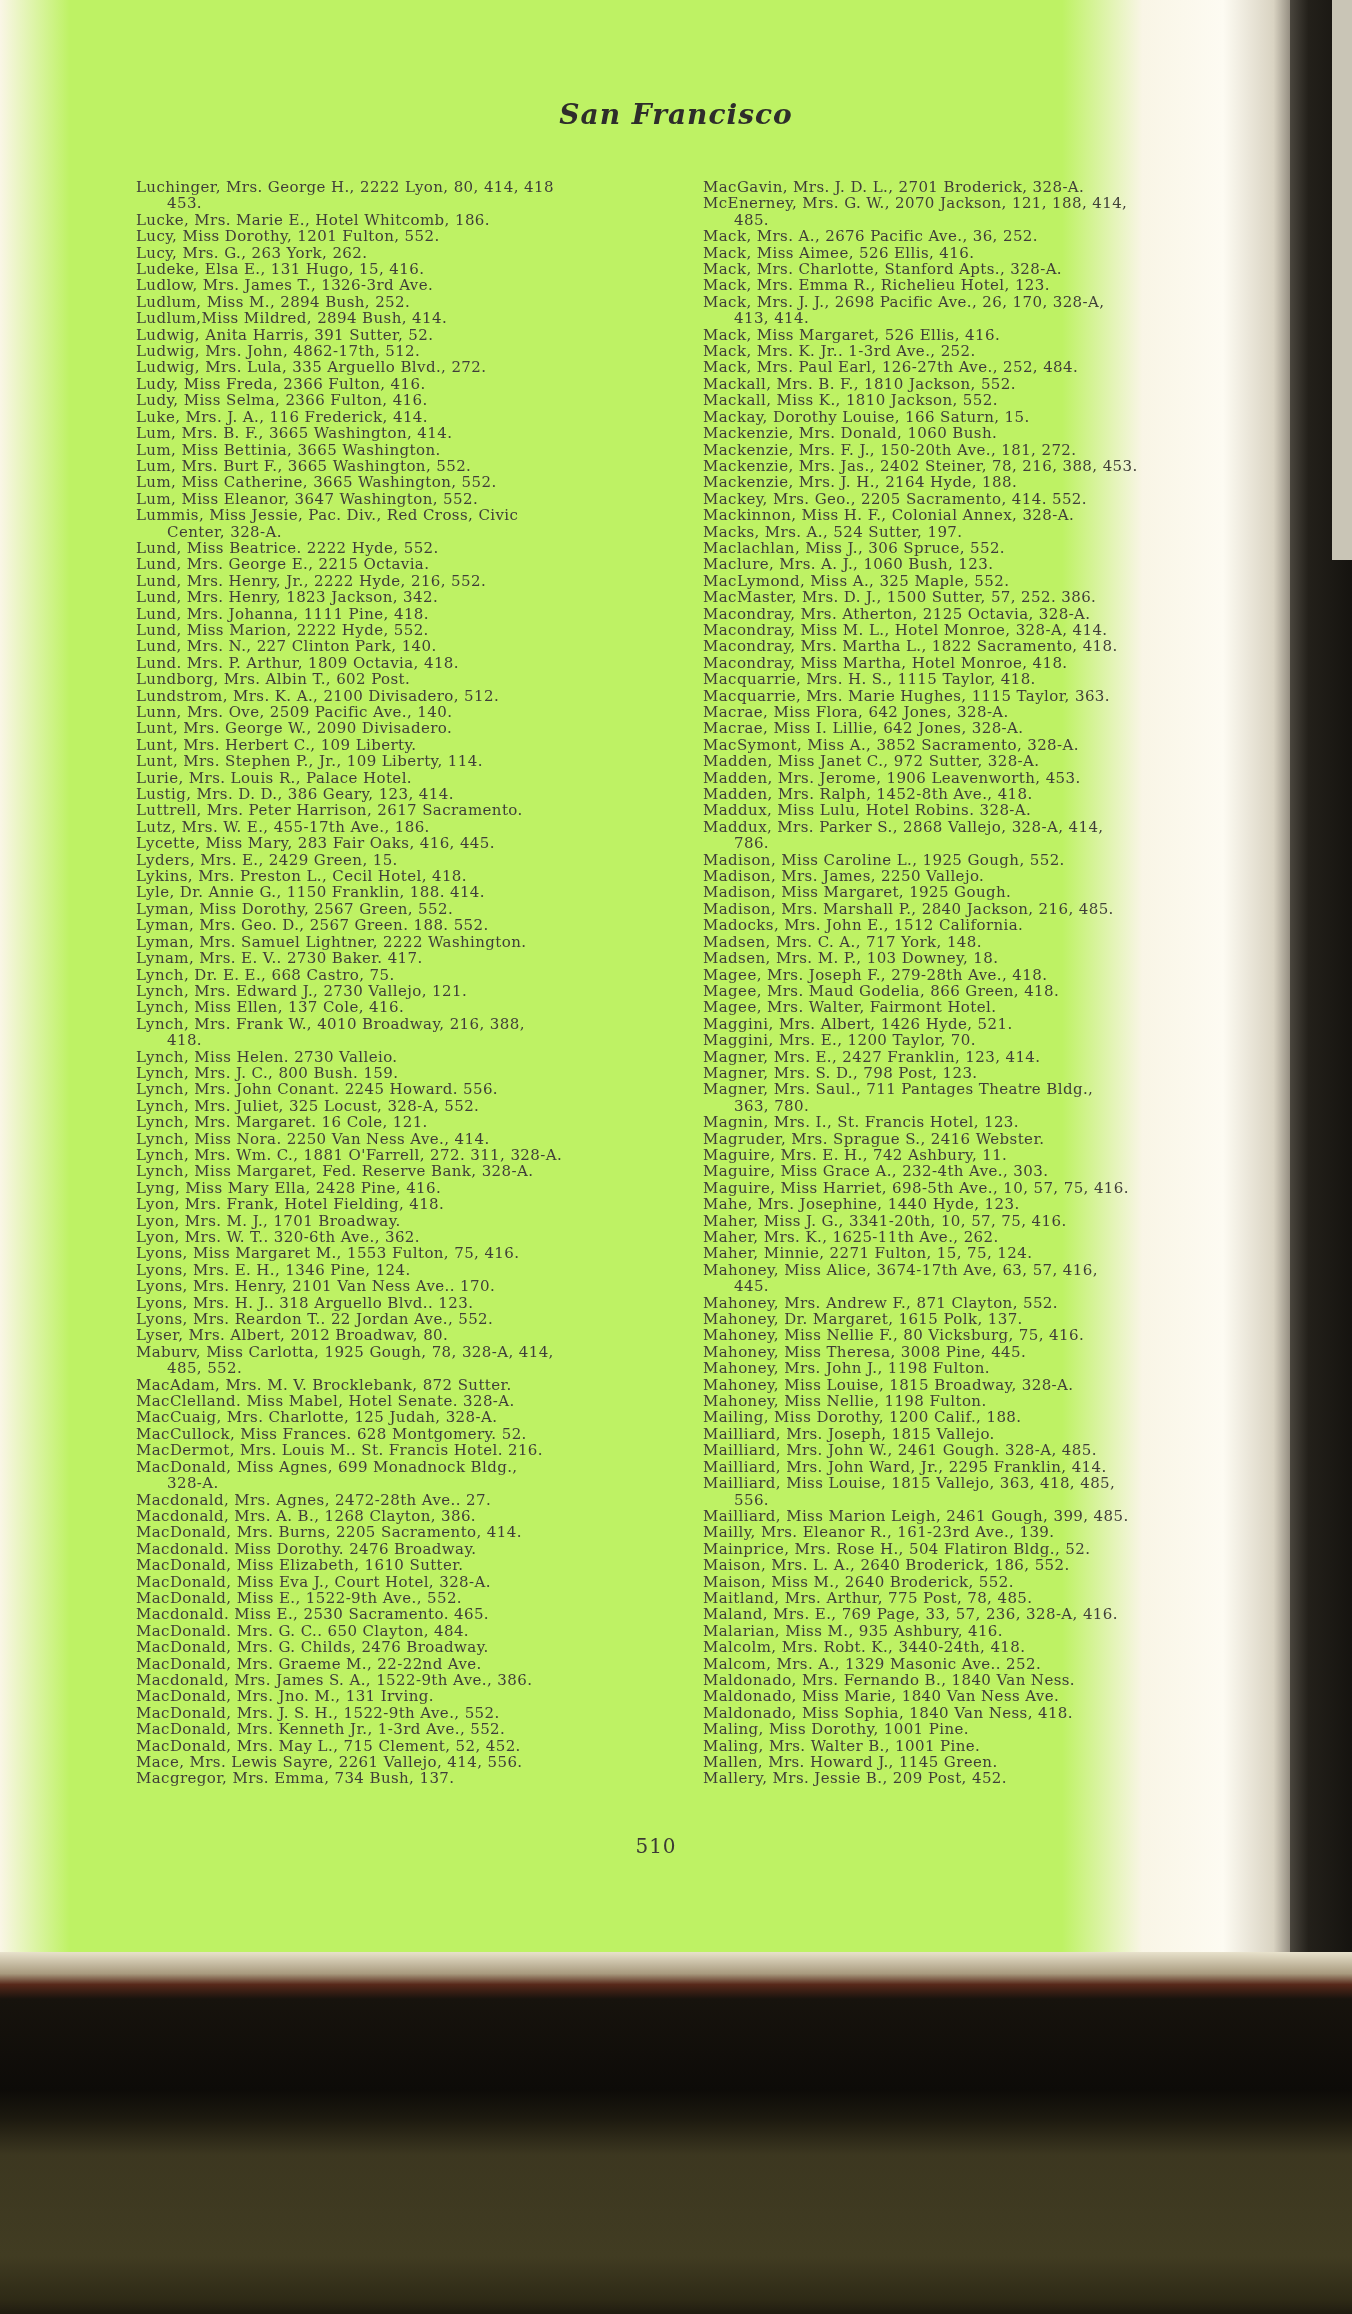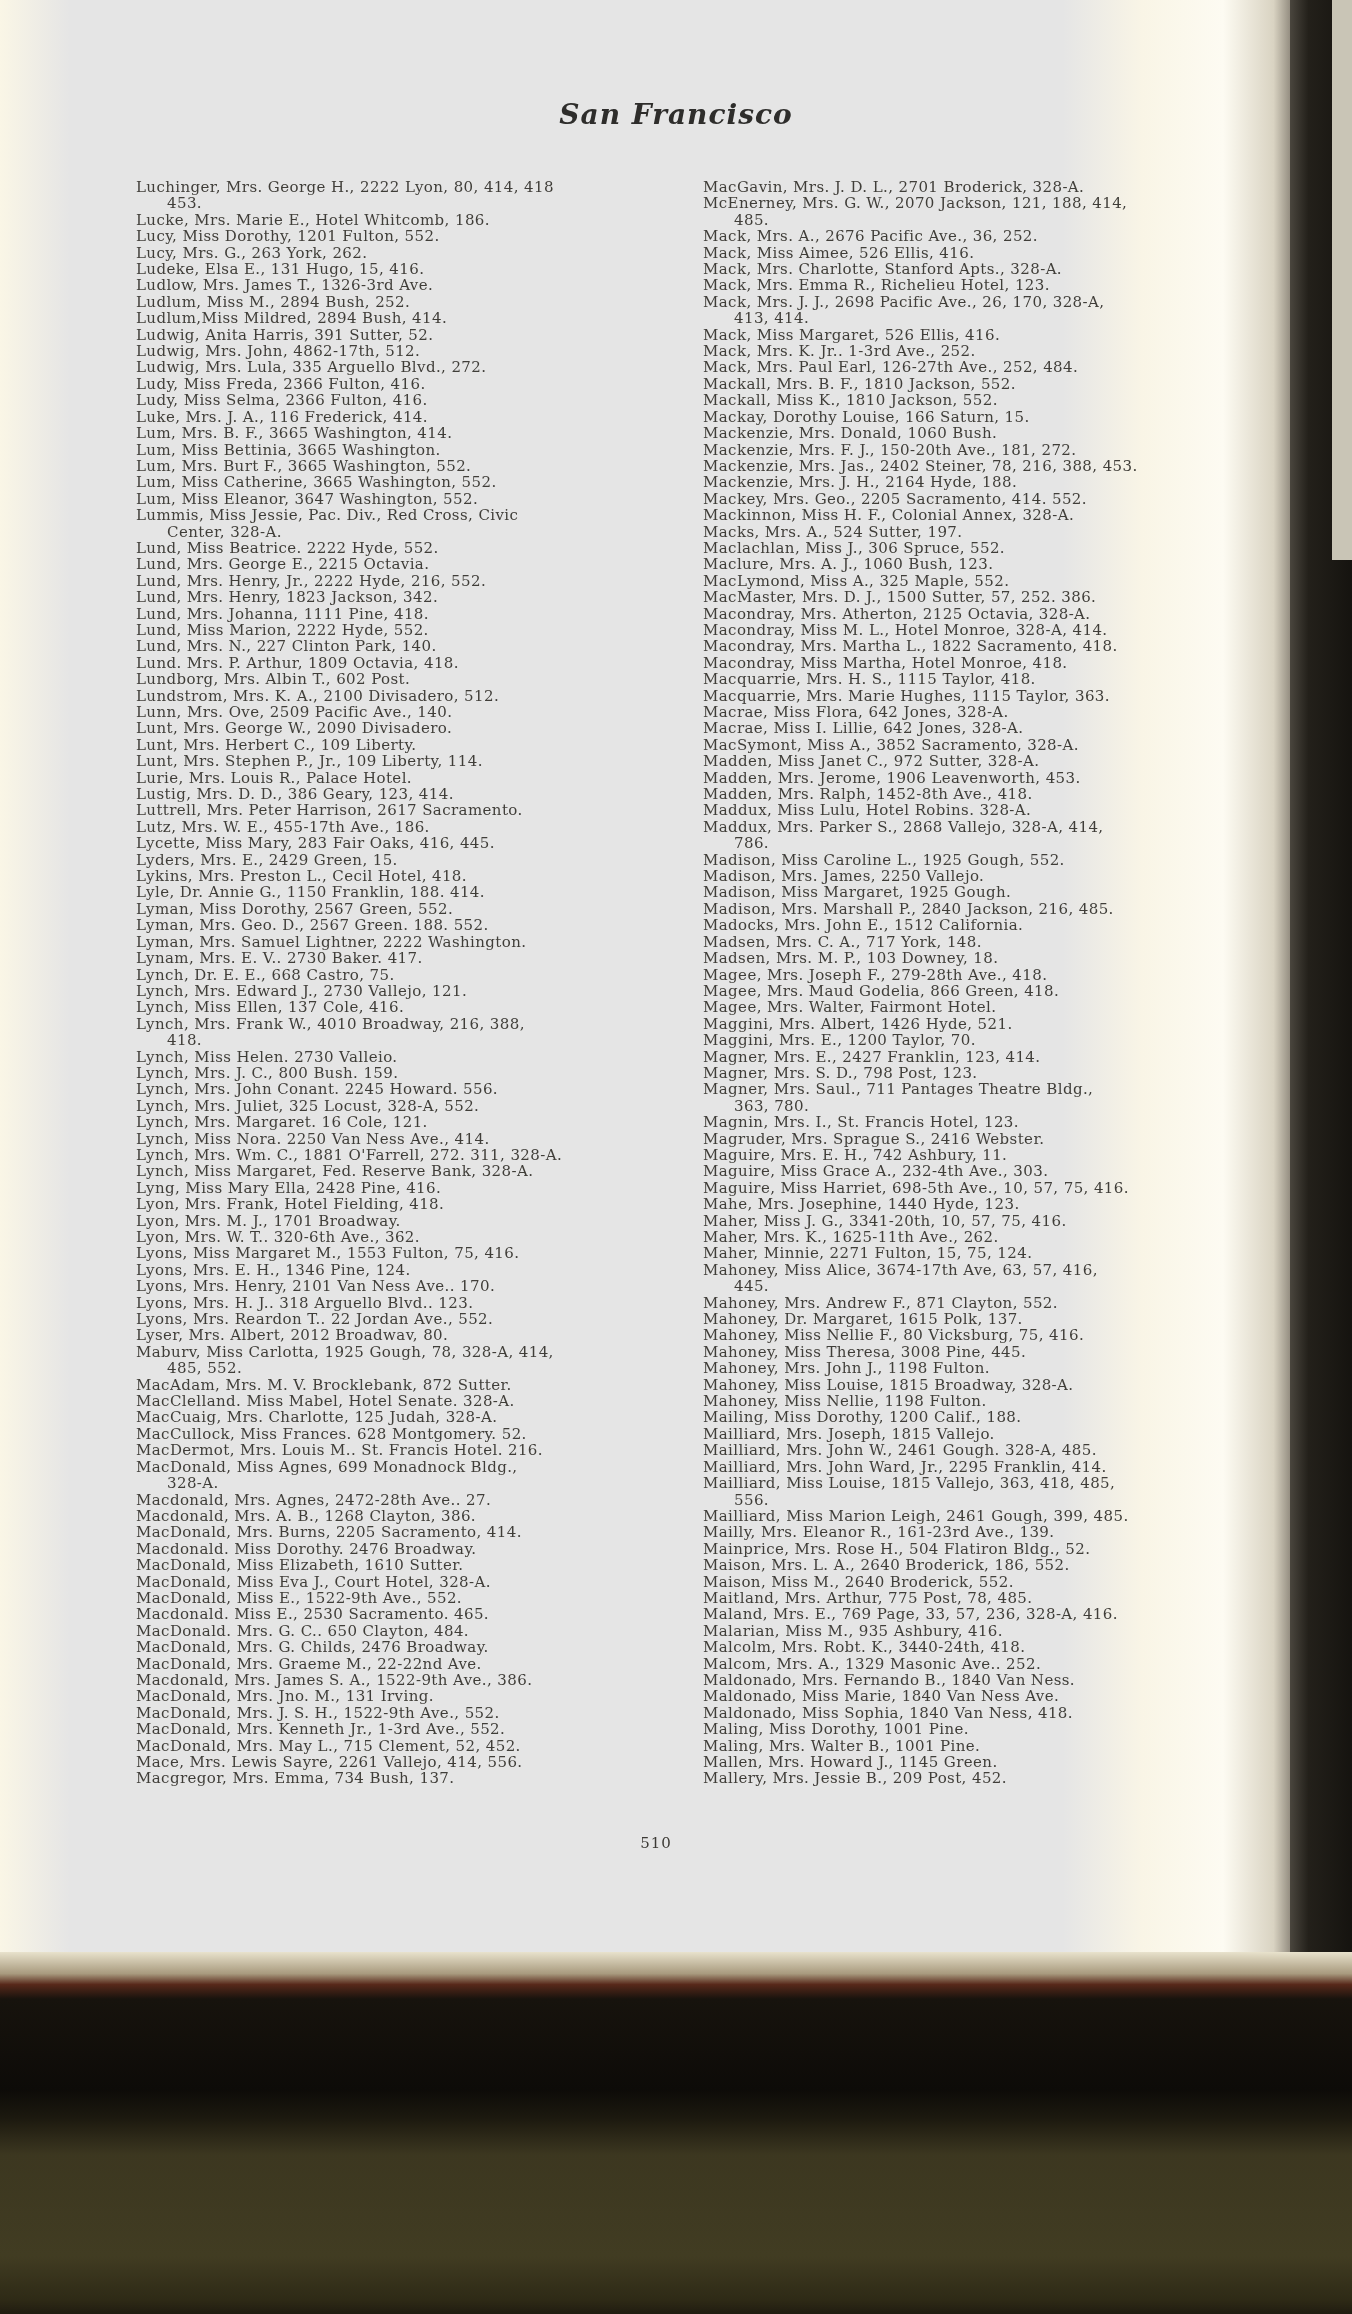--- a/index.html
+++ b/index.html
@@ -1,20 +1,20 @@
 <!DOCTYPE html>
 <html><head>
 <meta charset="utf-8">
 <style>
   html,body{margin:0;padding:0;background:#111;}
   .photo{
     position:relative;
     width:1352px;height:2314px;
     overflow:hidden;
-    background:#e5e5e5;
+    background:#bef264;
     font-family:"DejaVu Serif","Liberation Serif",serif;
   }
   
   .edge-left{
     position:absolute;left:0;top:0;width:70px;height:1990px;
     background:linear-gradient(90deg,#faf6e6 0%,rgba(250,246,230,0) 100%);
   }
   
   .edge-right{
     position:absolute;top:0;right:60px;width:230px;height:1990px;
@@ -55,21 +55,21 @@
     font-size:15px;line-height:16.4px;
     letter-spacing:0.4px;
     color:#403e39;
     margin-left:6px;
   }
   .col-left{left:130px;width:545px;}
   .col-right{left:697px;width:545px;}
   .line{white-space:pre;}
   .page-number{
     position:absolute;left:400px;top:1834px;width:512px;
-    text-align:center;font-size:15px;letter-spacing:1px;color:#3c3a35;
+    text-align:center;font-size:20px;letter-spacing:1px;color:#3c3a35;
   }
 </style>
 </head>
 <body>
 
 <div class="photo">
   <div class="edge-left"></div>
   <div class="edge-right"></div>
   <div class="band-right-dark"></div>
   <div class="strip-topright-light"></div>

